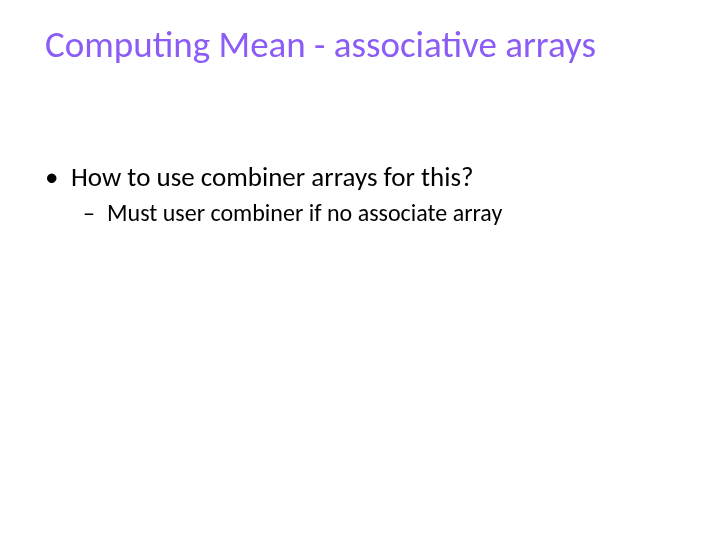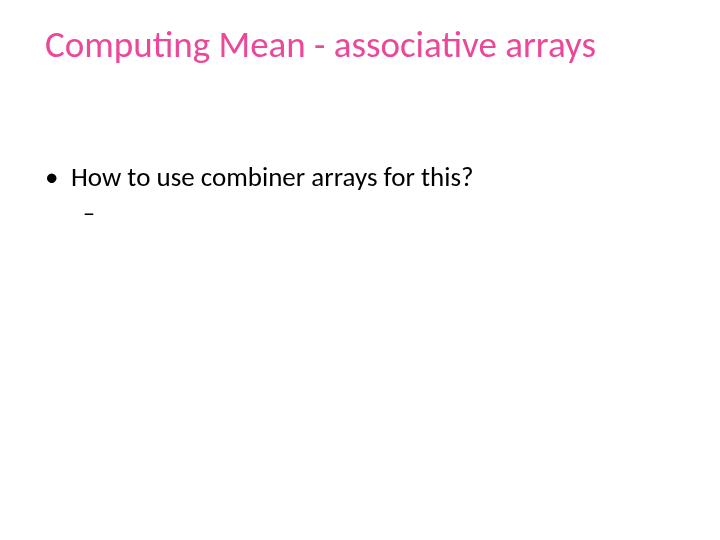--- a/index.html
+++ b/index.html
@@ -19,21 +19,21 @@
     box-sizing: border-box;
   }
   .title {
     position: absolute;
     top: 22px;
     left: 45px;
     right: 45px;
     font-size: 37px;
     font-weight: 400;
     letter-spacing: 0px;
-    color: #ec4899;
+    color: #8b5cf6;
   }
   .body {
     position: absolute;
     top: 160px;
     left: 45px;
     right: 45px;
   }
   .lvl1 {
     font-size: 27px;
     margin: 0 0 4px 0;
@@ -67,15 +67,16 @@
 <div class="slide">
   <div class="title">Computing Mean - associative arrays</div>
 
   <div class="body">
     <div class="lvl1">
       <span class="bullet">•</span>
       <span>How to use combiner arrays for this?</span>
     </div>
     <div class="lvl2">
       <span class="dash">–</span>
+      <span>Must user combiner if no associate array</span>
     </div>
   </div>
 </div>
 
 </body></html>

